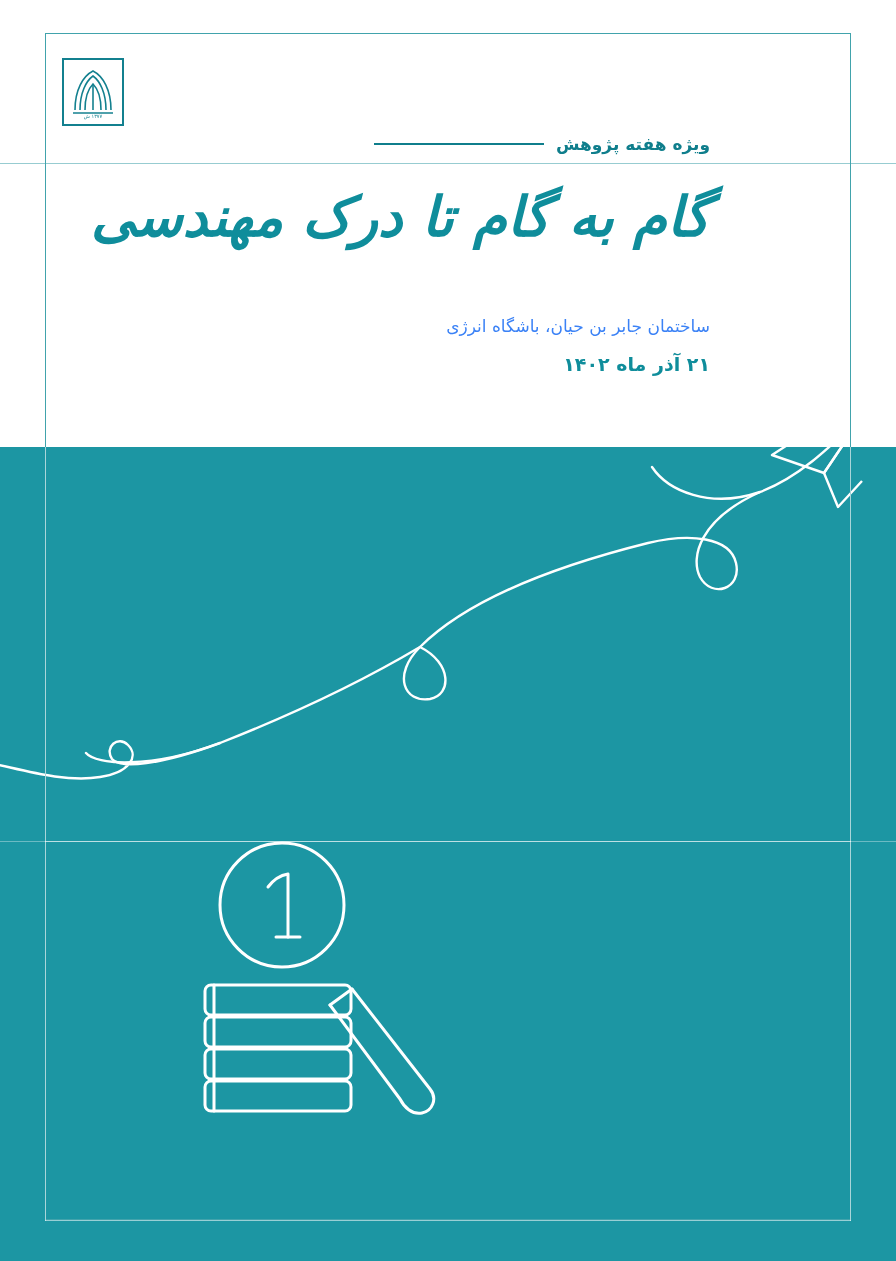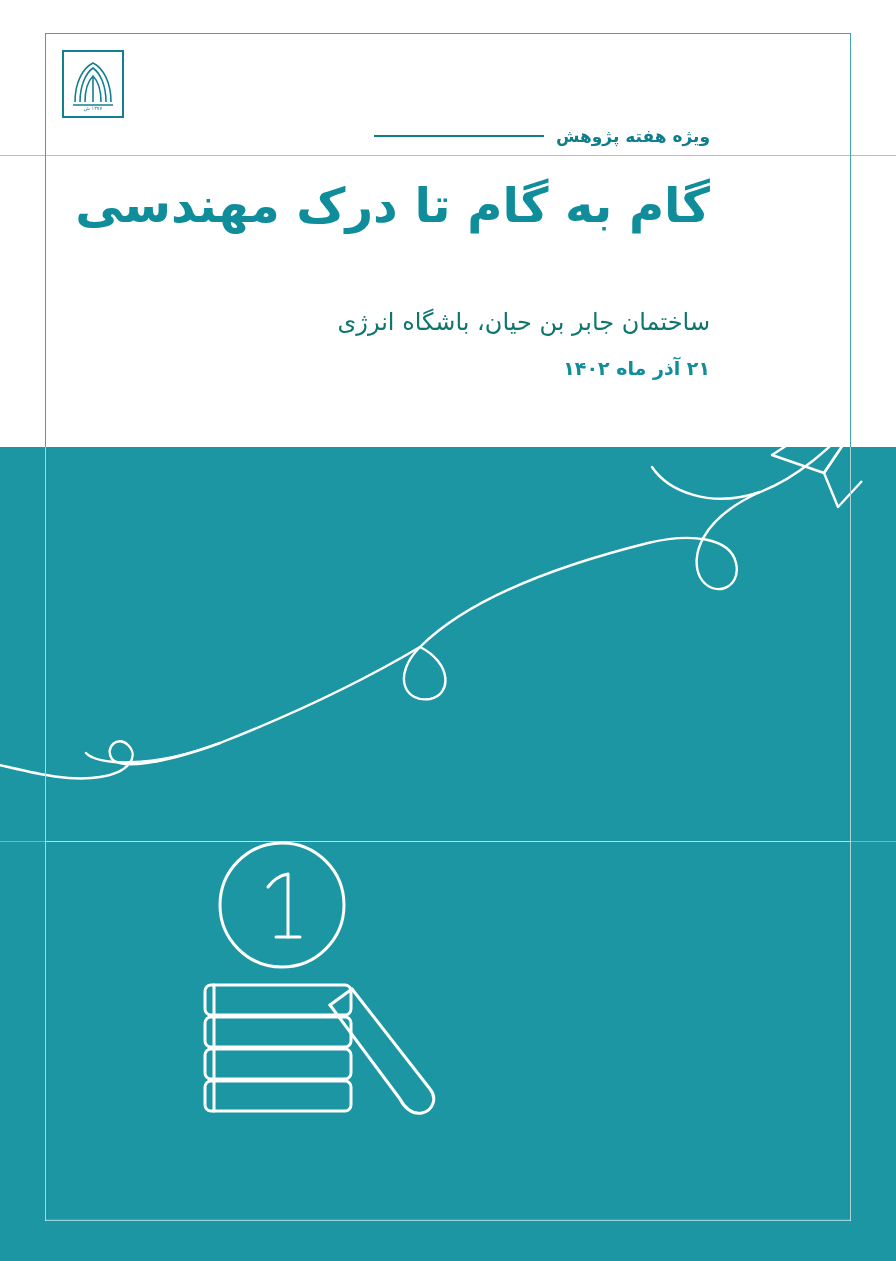--- a/index.html
+++ b/index.html
@@ -14,21 +14,21 @@
     position: relative;
     width: 896px;
     height: 1261px;
     background: #ffffff;
     overflow: hidden;
   }
 
   
   .top-section {
     position: absolute;
-    left: 0; top: 0;
+    left: 0; top: 8px;
     width: 896px;
     height: 447px;
     background: #ffffff;
   }
 
   
   .rule-h {
     position: absolute;
     left: 0;
     width: 896px;
@@ -88,58 +88,58 @@
     background: #0f7e8c;
   }
 
   
   .title-main {
     position: absolute;
     right: 186px;
     top: 175px;
     width: 560px;
     text-align: right;
-    font-size: 48px;
+    font-size: 55px;
     font-weight: bold;
     color: #0f8d9b;
     line-height: 1.25;
     white-space: nowrap;
+    font-style: italic;
   }
   .title-sub {
     position: absolute;
     right: 186px;
     top: 243px;
     width: 560px;
     text-align: right;
     font-size: 26px;
     color: #12909e;
     line-height: 1.4;
     white-space: nowrap;
   }
   .title-sub b { font-weight: bold; }
 
   .venue {
     position: absolute;
     right: 186px;
     top: 308px;
     width: 560px;
     text-align: right;
-    font-size: 24px;
-    color: #0f766e;
+    font-size: 17px;
+    color: #3b82f6;
   }
   .date {
     position: absolute;
     right: 186px;
     top: 345px;
     width: 560px;
     text-align: right;
     font-size: 19px;
     font-weight: bold;
     color: #0f8d9b;
-    margin-top: 12px;
   }
 
   
   .teal-section {
     position: absolute;
     left: 0;
     top: 447px;
     width: 896px;
     height: 814px;
     background: #1c96a3;

